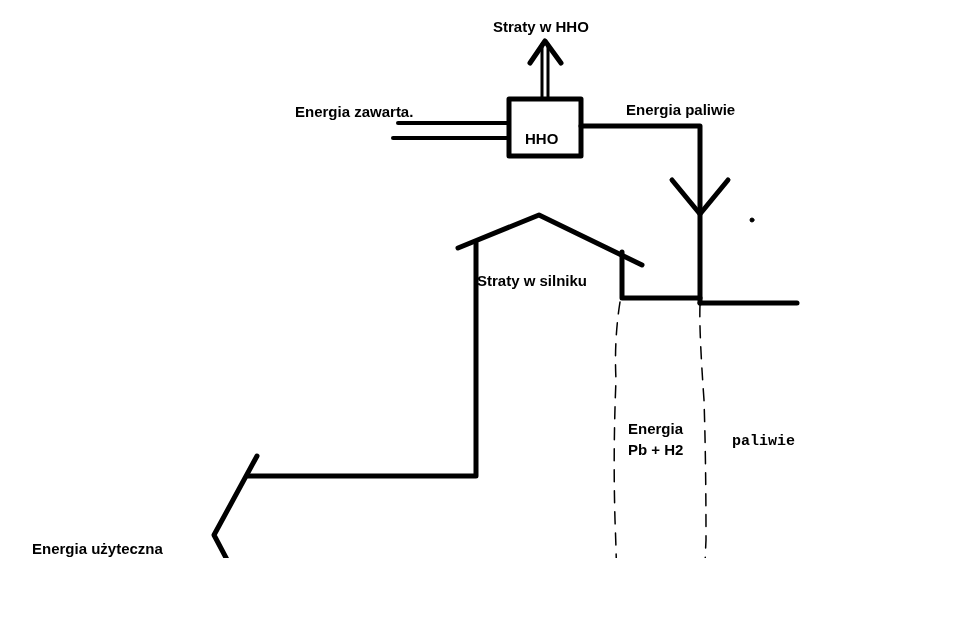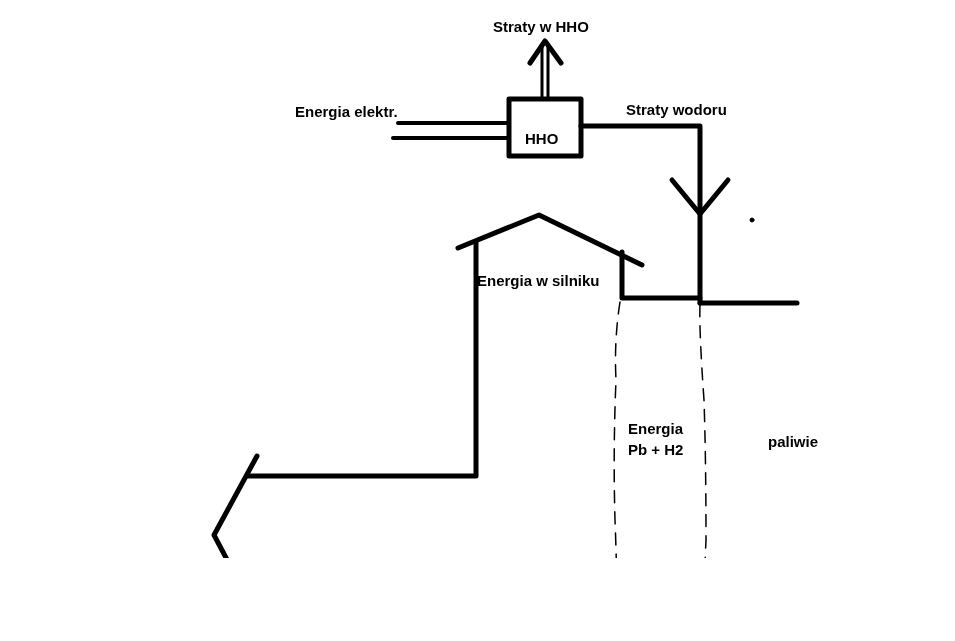--- a/index.html
+++ b/index.html
@@ -39,20 +39,21 @@
       <polyline points="257,456 214,535 261,624" stroke-width="5"></polyline>
 
       <path d="M620,302 Q614,340 616,380 Q613,450 615,520 Q617,570 617,615" stroke-width="1.5" stroke-dasharray="12,9"></path>
       <path d="M700,305 Q699,330 704,400 Q706,460 706,540 Q704,580 705,615" stroke-width="1.5" stroke-dasharray="12,9"></path>
 
       <circle cx="752" cy="220" r="2" fill="#000" stroke-width="1"></circle>
     </g>
   </svg>
 
   <div class="lbl" style="left:493px; top:17px;">Straty w HHO</div>
-  <div class="lbl" style="left:295px; top:102px;">Energia elektr.</div>
+  <div class="lbl" style="left:295px; top:102px;">Energia zawarta.</div>
   <div class="lbl" style="left:525px; top:117px;margin-top:12px;">HHO</div>
-  <div class="lbl" style="left:626px; top:100px;">Straty wodoru</div>
-  <div class="lbl" style="left:477px; top:271px;">Energia w silniku</div>
+  <div class="lbl" style="left:626px; top:100px;">Energia paliwie</div>
+  <div class="lbl" style="left:477px; top:271px;">Straty w silniku</div>
   <div class="lbl" style="left:628px; top:419px;">Energia</div>
   <div class="lbl" style="left:628px; top:440px;text-align:right;">Pb + H2</div>
-  <div class="lbl" style="left:768px; top:432px;">paliwie</div>
+  <div class="lbl" style="left:732px; top:432px;font-family:Liberation Mono, monospace;">paliwie</div>
+  <div class="lbl" style="left:32px; top:539px;">Energia użyteczna</div>
 </div>
 
 </body></html>

